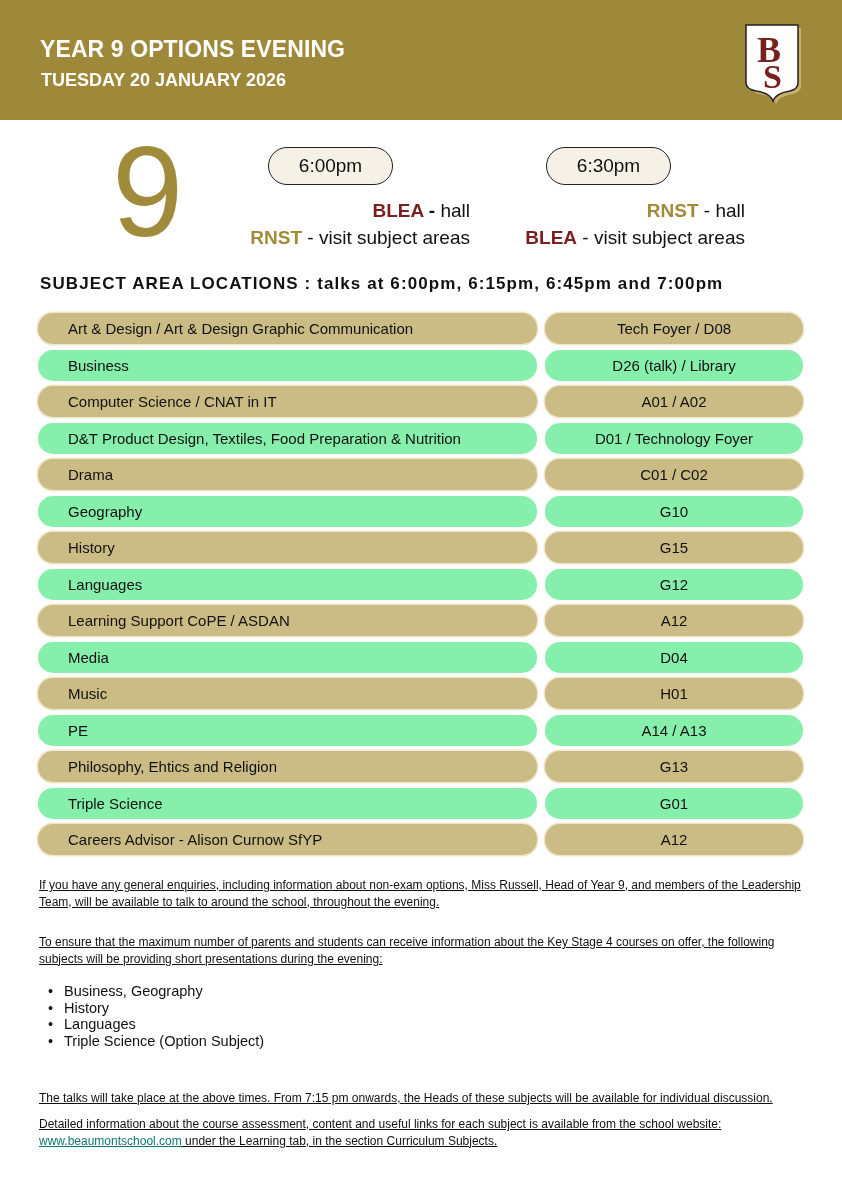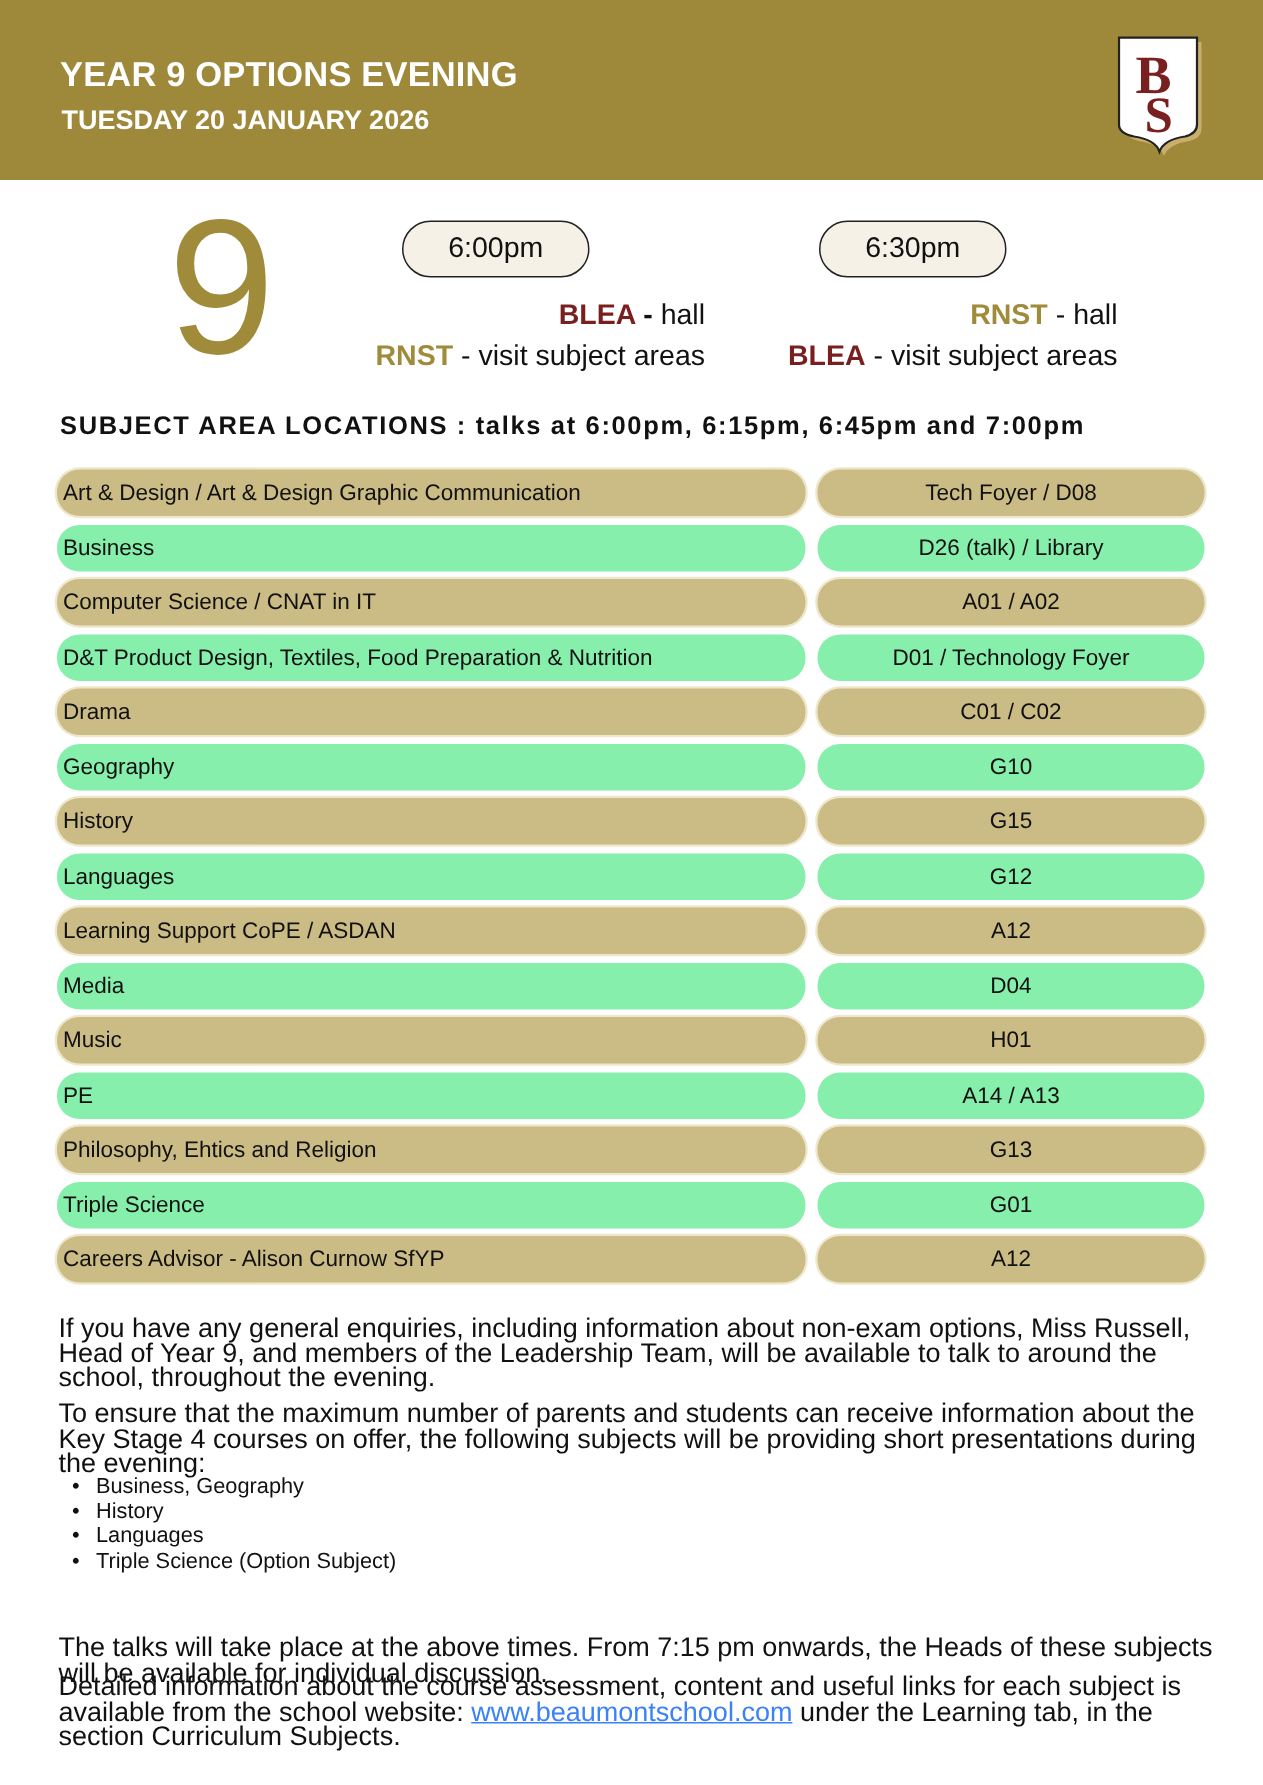--- a/index.html
+++ b/index.html
@@ -21,34 +21,34 @@
   .slot-1 { left: 190px; top: 197px; width: 280px; }
   .slot-2 { left: 470px; top: 197px; width: 275px; }
   .blea { color: #7a1f1f; font-weight: bold; }
   .rnst { color: #a08b3a; font-weight: bold; }
 
   .section-heading { position: absolute; left: 40px; top: 274px; font-size: 17px; font-weight: bold; letter-spacing: 1.1px; white-space: nowrap; }
 
   .loc-table { position: absolute; left: 38px; top: 311px; width: 766px; }
   .loc-row { position: relative; height: 36px; margin-bottom: 0.5px; }
   .cell { position: absolute; top: 2px; height: 31px; border-radius: 15px; font-size: 15px; line-height: 31px; }
-  .cell-subject { left: 0; width: 499px; padding-left: 4px; }
+  .cell-subject { left: 0; width: 499px; padding-left: 30px; }
   .cell-room { left: 507px; width: 258px; text-align: center; }
   .row-dark .cell { background: #cbbb84; box-shadow: 0 0 0 1.5px #efe7cc; }
   .row-light .cell { background: #86efac; }
 
-  .body-text { position: absolute; left: 39px; width: 770px; font-size: 18px; line-height: 16.5px; color: #111; }
+  .body-text { position: absolute; left: 39px; width: 770px; font-size: 12px; line-height: 16.5px; color: #111; text-decoration: underline; }
   .para-1 { top: 877px; }
   .para-2 { top: 934px; }
   .bullets { position: absolute; left: 48px; top: 983px; font-size: 14.5px; line-height: 16.5px; list-style: none; }
   .bullets li { position: relative; padding-left: 16px; }
   .bullets li::before { content: "\2022"; position: absolute; left: 0; top: 0; }
   .para-3 { top: 1066px; margin-top: 24px; }
   .para-4 { top: 1116px; }
-  .link { text-decoration: underline; color: #3b82f6; }
+  .link { text-decoration: underline; color: #0f766e; }
 </style>
 </head>
 <body>
 
 <div class="header">
   <div class="header-title">YEAR 9 OPTIONS EVENING</div>
   <div class="header-sub">TUESDAY 20 JANUARY 2026</div>
   <svg class="crest" viewBox="0 0 58 82">
     <path d="M4 4 H56 V62 Q56 68 48 70 Q34 72 31 80 Q28 72 14 70 Q6 68 6 62 Z" fill="#c9ae6e"></path>
     <path d="M1 1 H53 V59 Q53 65 45 67 Q31 69 28 77 Q25 69 11 67 Q1 65 1 59 Z" fill="#ffffff" stroke="#222" stroke-width="1.5"></path>

